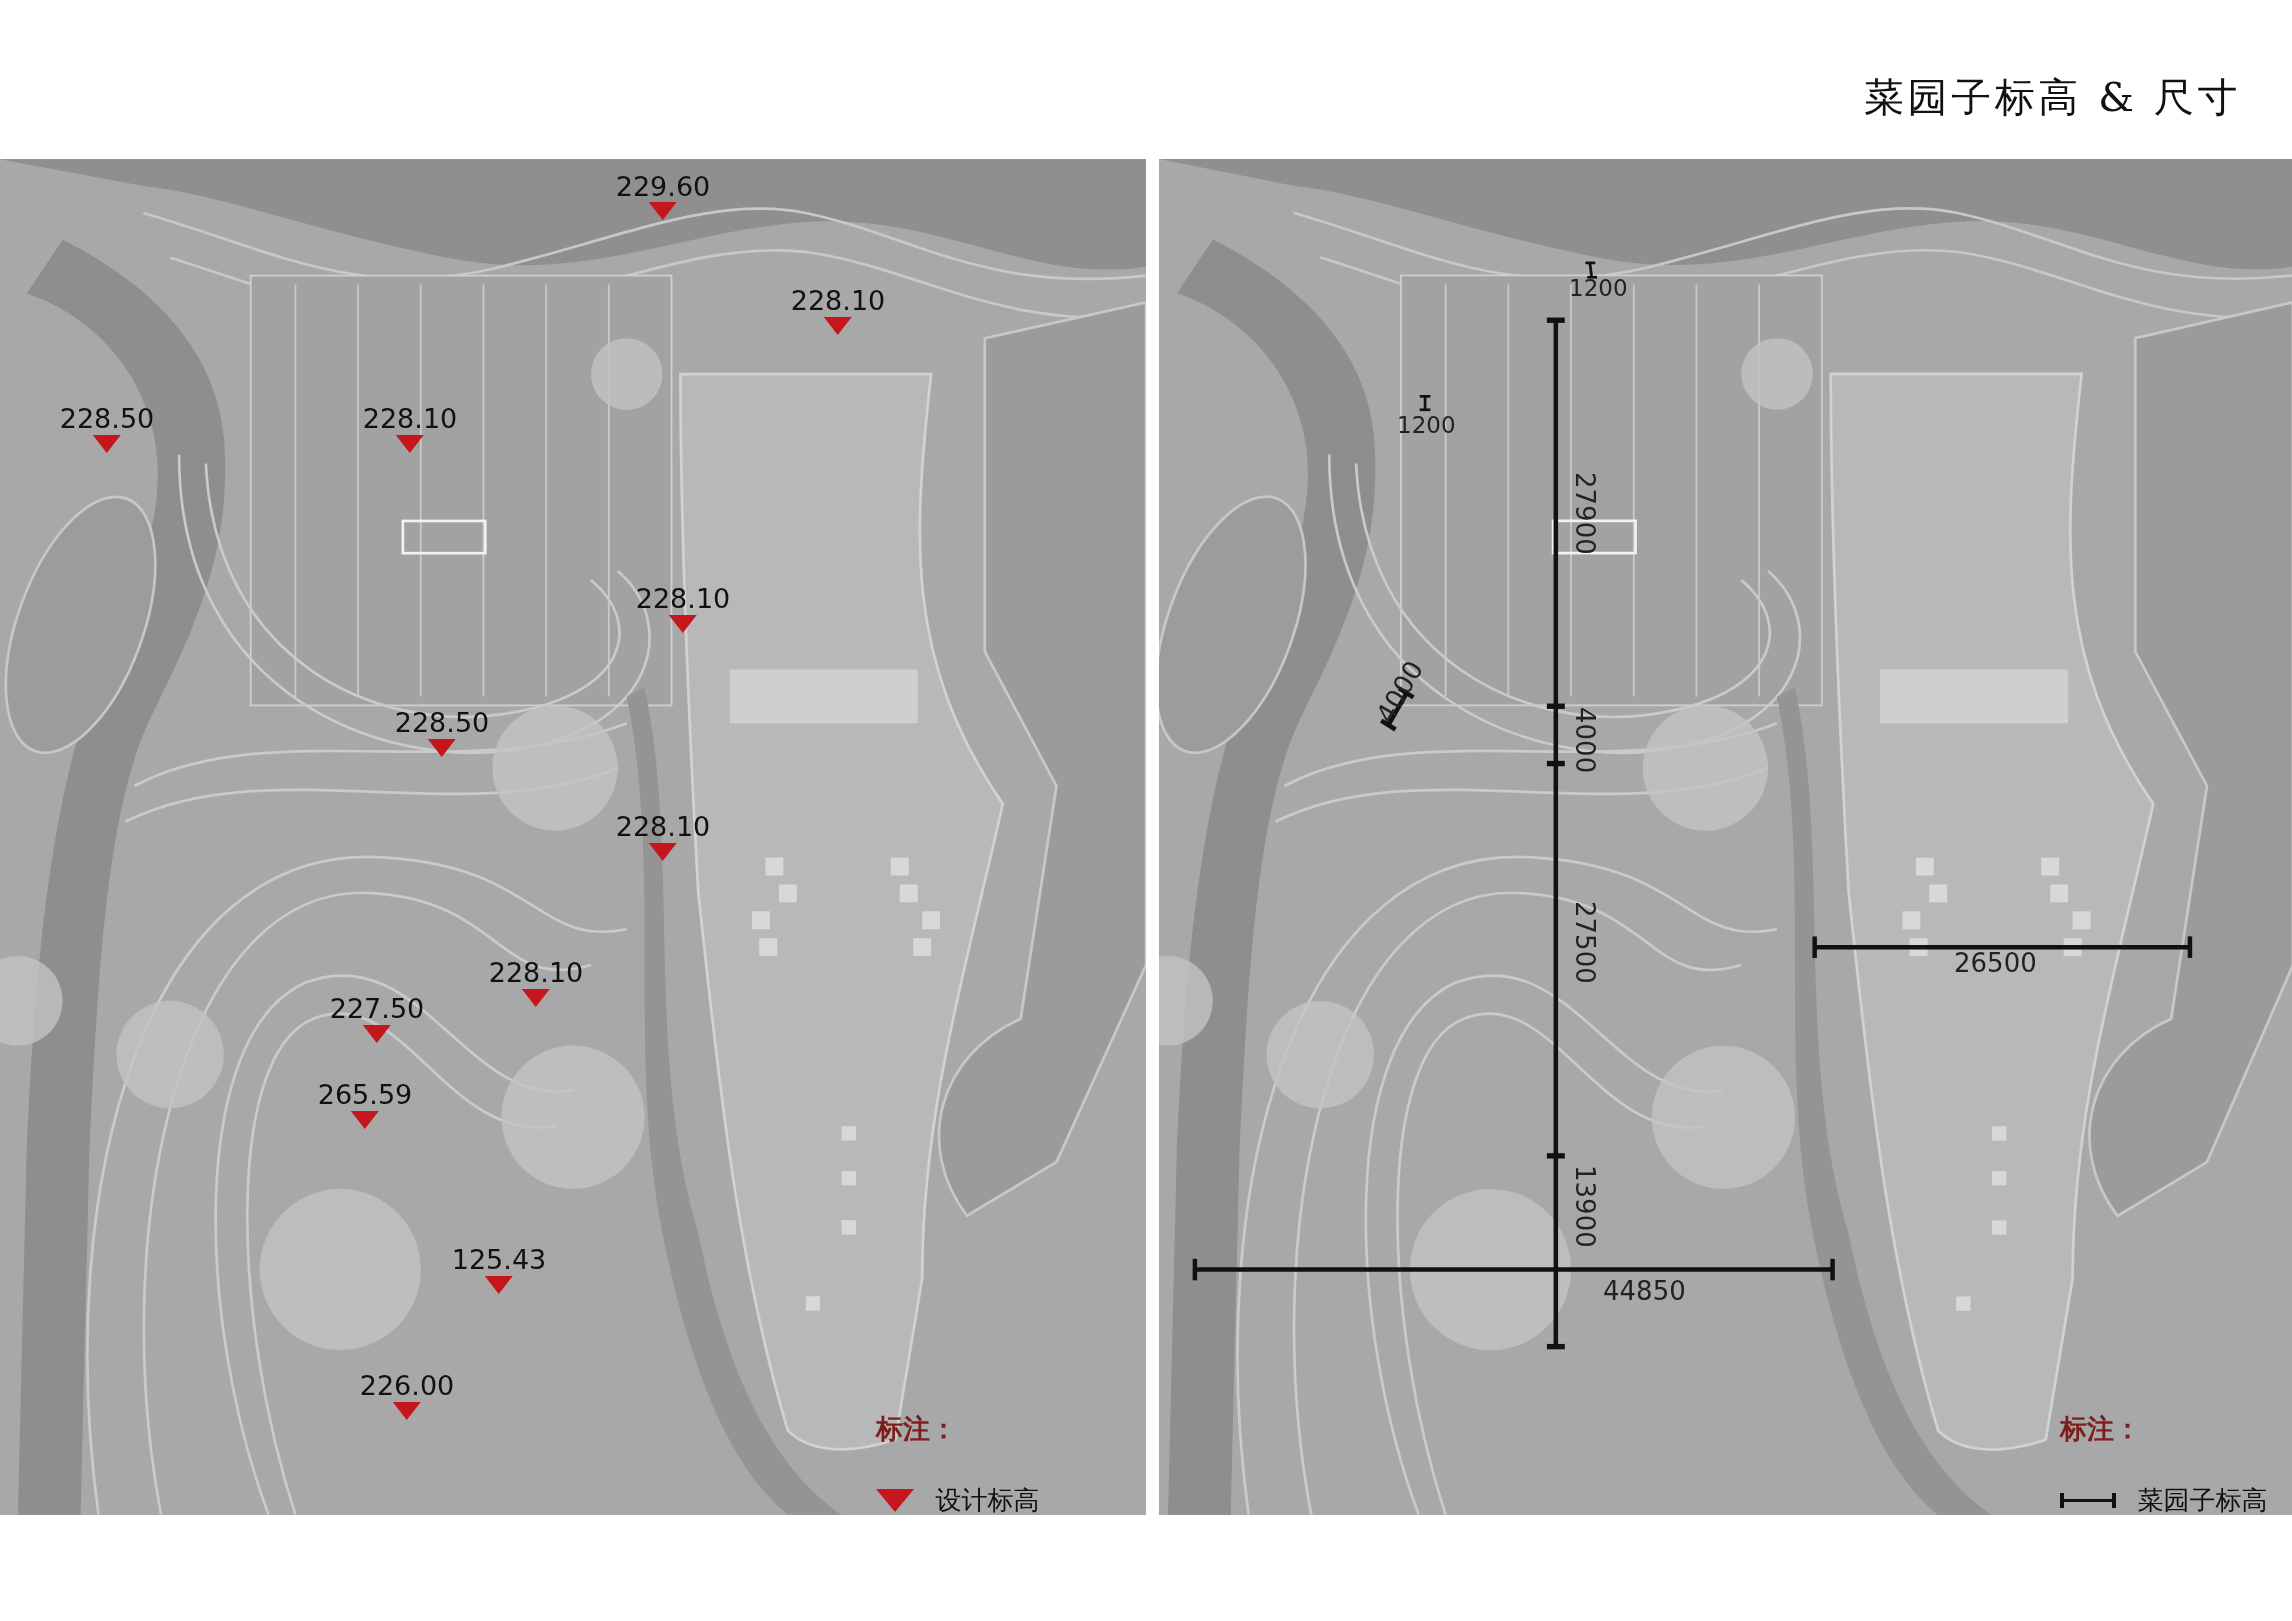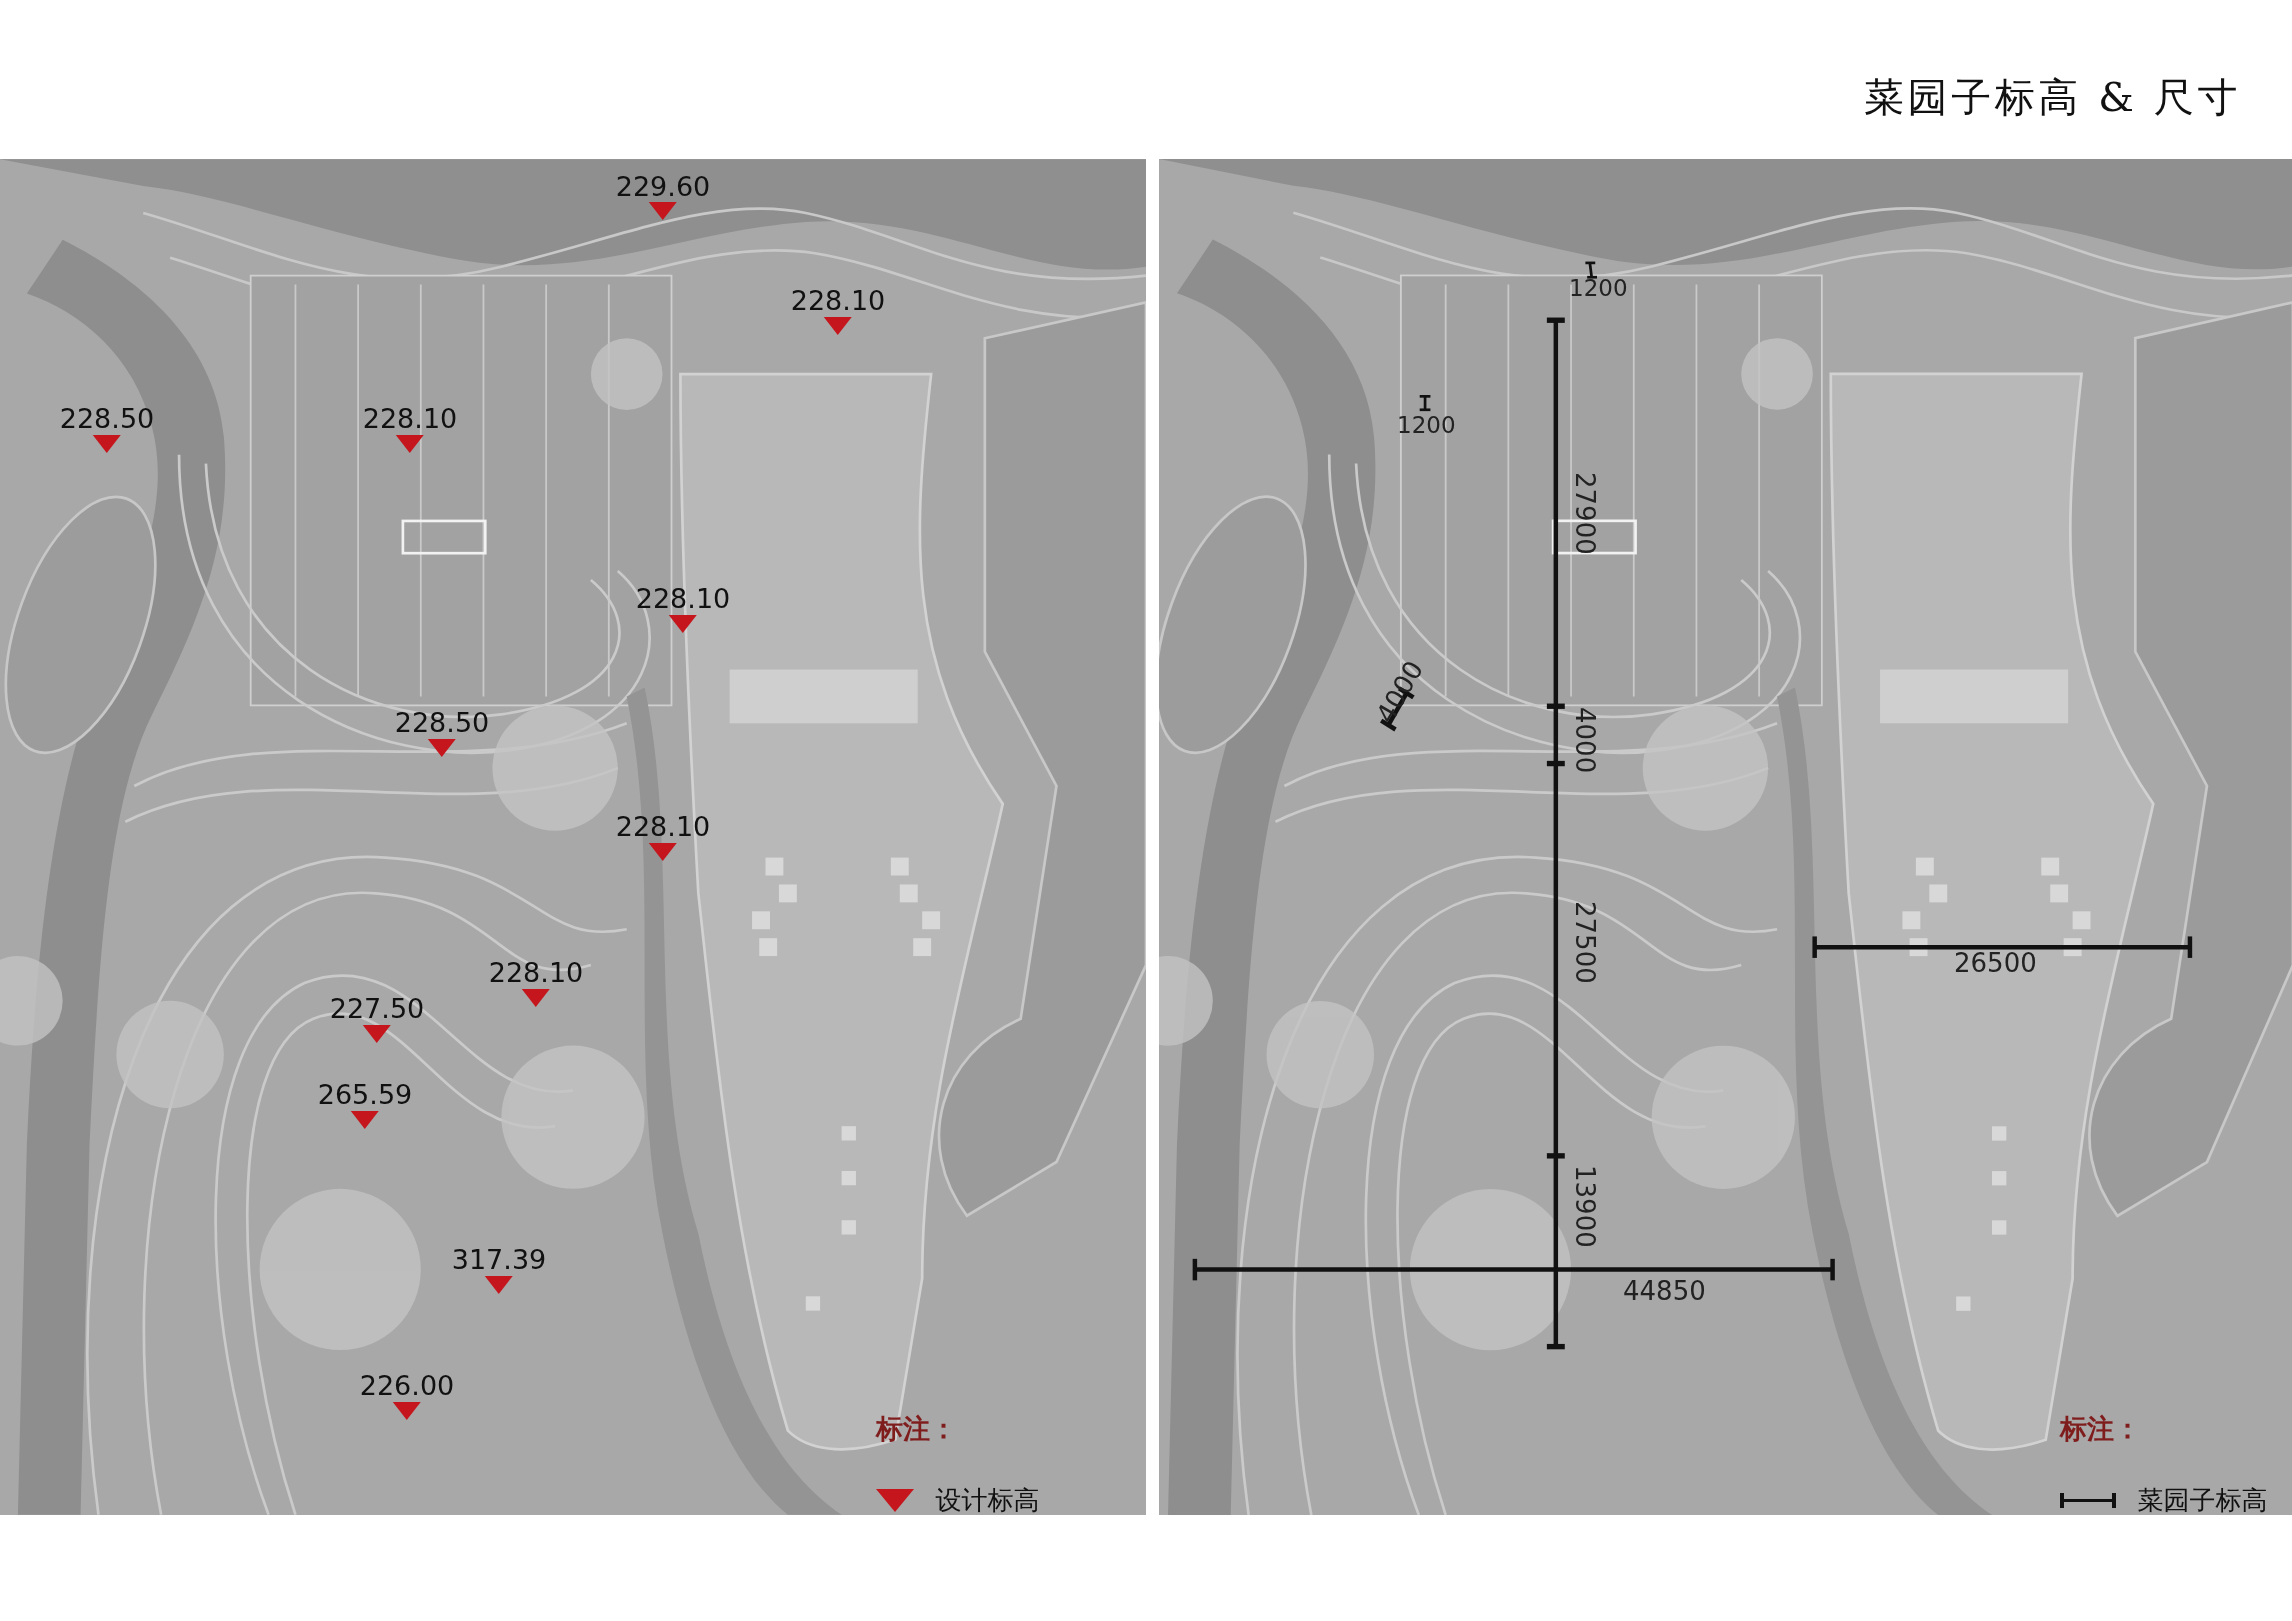--- a/index.html
+++ b/index.html
@@ -126,21 +126,21 @@
   </div>
   <div class="elev" style="left:377px;top:835px;">
     <span class="val">227.50</span>
     <span class="tri"></span>
   </div>
   <div class="elev" style="left:365px;top:921px;">
     <span class="val">265.59</span>
     <span class="tri"></span>
   </div>
   <div class="elev" style="left:499px;top:1086px;">
-    <span class="val">317.39</span>
+    <span class="val">125.43</span>
     <span class="tri"></span>
   </div>
   <div class="elev" style="left:407px;top:1212px;">
     <span class="val">226.00</span>
     <span class="tri"></span>
   </div>
 
   <div class="legend-title" style="left:876px;top:1252px;">标注：</div>
   <div class="legend-item" style="left:876px;top:1324px;">
     <span class="tri"></span>
@@ -233,21 +233,21 @@
   </svg>
 
   <div class="dimlabel" style="left:410px;top:116px;font-size:23px;">1200</div>
   <div class="dimlabel" style="left:238px;top:253px;font-size:23px;">1200</div>
   <div class="dimlabel v" style="left:439px;top:313px;">27900</div>
   <div class="dimlabel d" style="left:213px;top:555px;">4000</div>
   <div class="dimlabel v" style="left:439px;top:548px;">4000</div>
   <div class="dimlabel v" style="left:439px;top:742px;">27500</div>
   <div class="dimlabel" style="left:795px;top:791px;">26500</div>
   <div class="dimlabel v" style="left:439px;top:1006px;">13900</div>
-  <div class="dimlabel" style="left:464px;top:1119px;">44850</div>
+  <div class="dimlabel" style="left:444px;top:1119px;">44850</div>
 
   <div class="legend-title" style="left:901px;top:1252px;">标注：</div>
   <div class="legend-item" style="left:901px;top:1324px;">
     <span class="bar"></span>
     <span>菜园子标高</span>
   </div>
 </div>
 
 
 </body></html>

